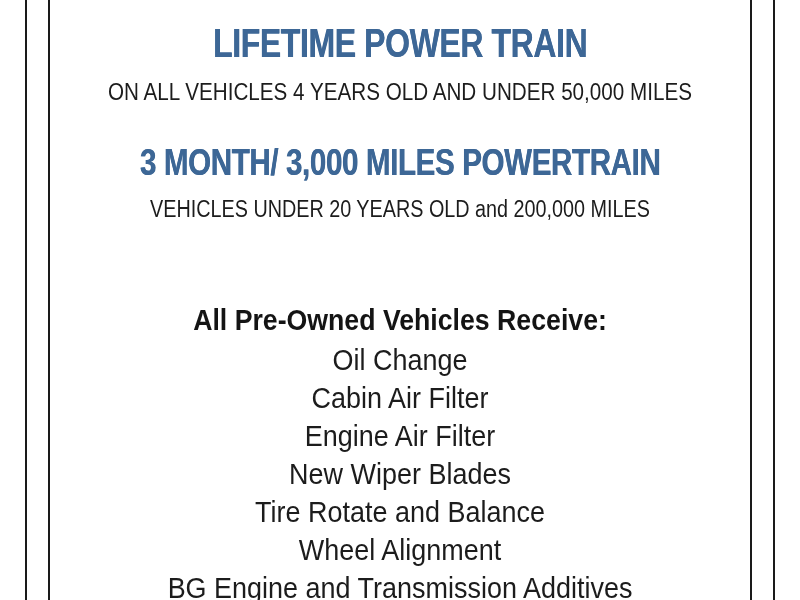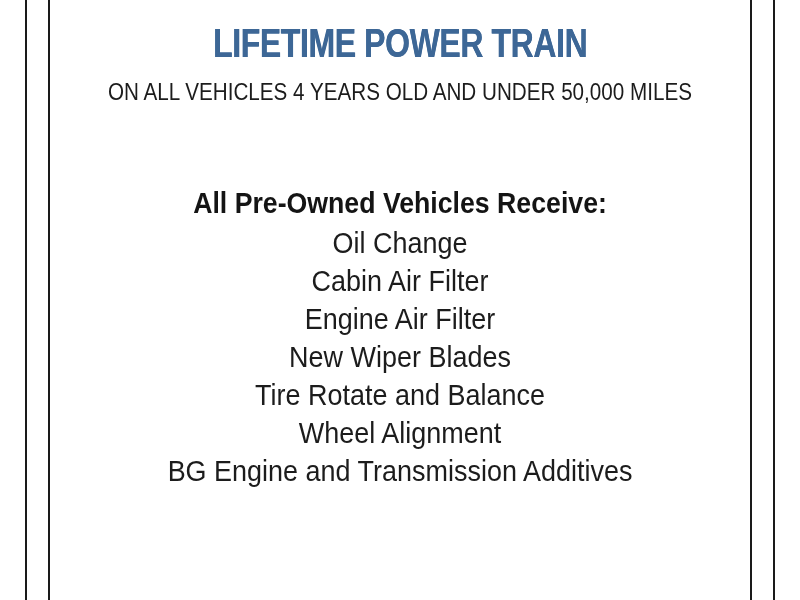--- a/index.html
+++ b/index.html
@@ -123,20 +123,24 @@
   <div class="rule rule-right-inner"></div>
   <div class="rule rule-right-outer"></div>
 
   <div class="content">
 
     <div class="warranty-block" id="block-lifetime">
       <div class="warranty-title" id="title-lifetime">LIFETIME POWER TRAIN</div>
       <div class="warranty-subtitle" id="subtitle-lifetime">ON ALL VEHICLES 4 YEARS OLD AND UNDER 50,000 MILES</div>
     </div>
 
+    <div class="warranty-block" id="block-threemonth">
+      <div class="warranty-title" id="title-threemonth">3 MONTH/ 3,000 MILES POWERTRAIN</div>
+      <div class="warranty-subtitle" id="subtitle-threemonth">VEHICLES UNDER 20 YEARS OLD and 200,000 MILES</div>
+    </div>
 
     <div id="services-section">
       <div class="services-heading">All Pre-Owned Vehicles Receive:</div>
       <ul class="services-list">
         <li>Oil Change</li>
         <li>Cabin Air Filter</li>
         <li>Engine Air Filter</li>
         <li>New Wiper Blades</li>
         <li>Tire Rotate and Balance</li>
         <li>Wheel Alignment</li>

